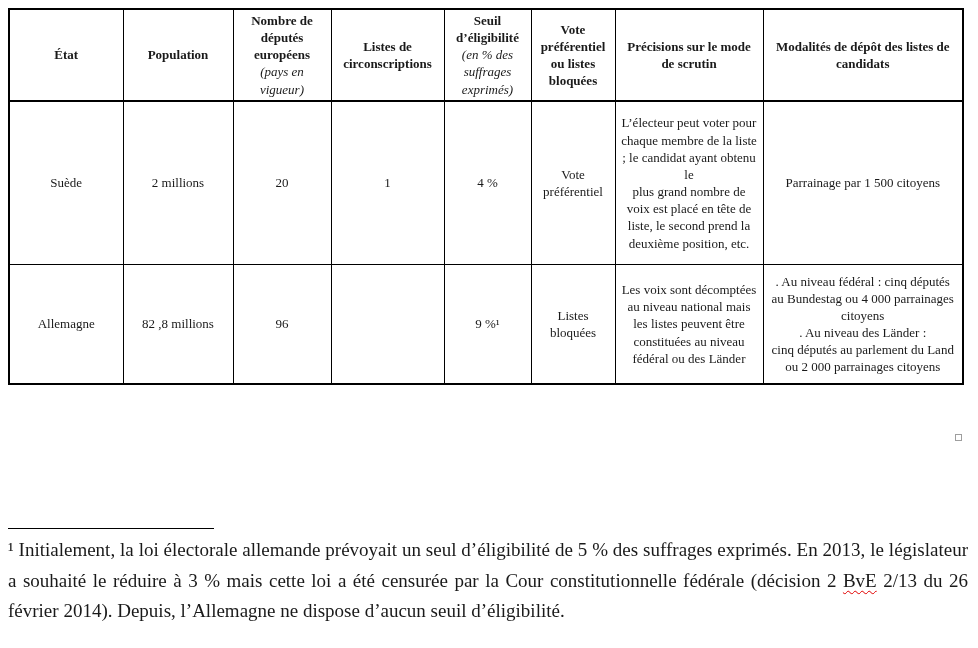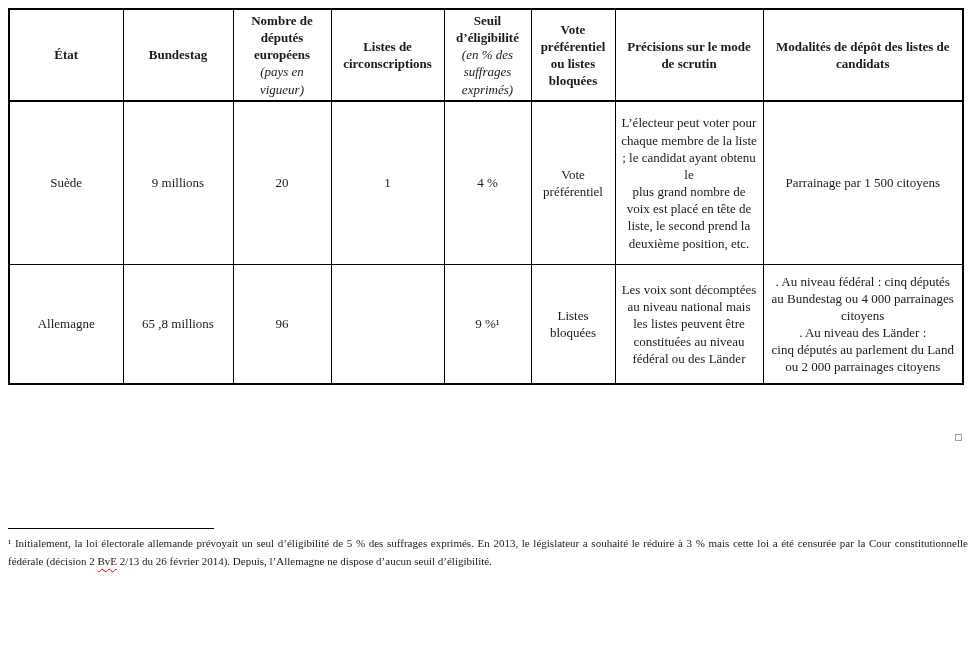--- a/index.html
+++ b/index.html
@@ -56,21 +56,21 @@
     box-sizing: border-box;
   }
   .footnote-sep {
     width: 206px;
     border-top: 1px solid #000;
     margin: 143px 0 6px 8px;
     height: 0;
   }
   .footnote {
     margin: 0 10px 0 8px;
-    font-size: 11px;
+    font-size: 19px;
     line-height: 1.62;
     text-align: justify;
     color: #1a1a1a;
   }
   .spell {
     text-decoration: underline;
     text-decoration-style: wavy;
     text-decoration-color: #e10000;
     text-decoration-thickness: 1px;
     text-underline-offset: 3px;
@@ -91,21 +91,21 @@
         <col style="width:84px">
         <col style="width:148px">
         <col style="width:200px">
     </colgroup>
     <thead>
       <tr class="hdr">
         <th>
           <span>État</span>
         </th>
         <th>
-          <span>Bundestag</span>
+          <span>Population</span>
         </th>
         <th>
           <span>Nombre de députés européens</span>
           <span class="note">(pays en vigueur)</span>
         </th>
         <th>
           <span>Listes de circonscriptions</span>
         </th>
         <th>
           <span>Seuil d’éligibilité</span>
@@ -118,32 +118,32 @@
           <span>Précisions sur le mode de scrutin</span>
         </th>
         <th>
           <span>Modalités de dépôt des listes de candidats</span>
         </th>
       </tr>
     </thead>
     <tbody>
       <tr class="r1">
         <td>Suède</td>
-        <td>9 millions</td>
+        <td>2 millions</td>
         <td>20</td>
         <td>1</td>
         <td>4 %</td>
         <td class="pre">Vote préférentiel</td>
         <td class="pre"><span>L’électeur peut voter pour chaque membre de la liste ; le candidat ayant obtenu le
 plus grand nombre de voix est placé en tête de liste, le second prend la deuxième position, </span><span class="it">etc.</span></td>
         <td>Parrainage par 1 500 citoyens</td>
       </tr>
       <tr class="r2">
         <td>Allemagne</td>
-        <td>65 ,8 millions</td>
+        <td>82 ,8 millions</td>
         <td>96</td>
         <td></td>
         <td>9 %¹</td>
         <td class="pre">Listes bloquées</td>
         <td>Les voix sont décomptées au niveau national mais les listes peuvent être constituées au niveau fédéral ou des Länder</td>
         <td class="pre">. Au niveau fédéral : cinq députés au Bundestag ou 4 000 parrainages citoyens
 . Au niveau des Länder :
 cinq députés au parlement du Land ou 2 000 parrainages citoyens</td>
       </tr>
     </tbody>

